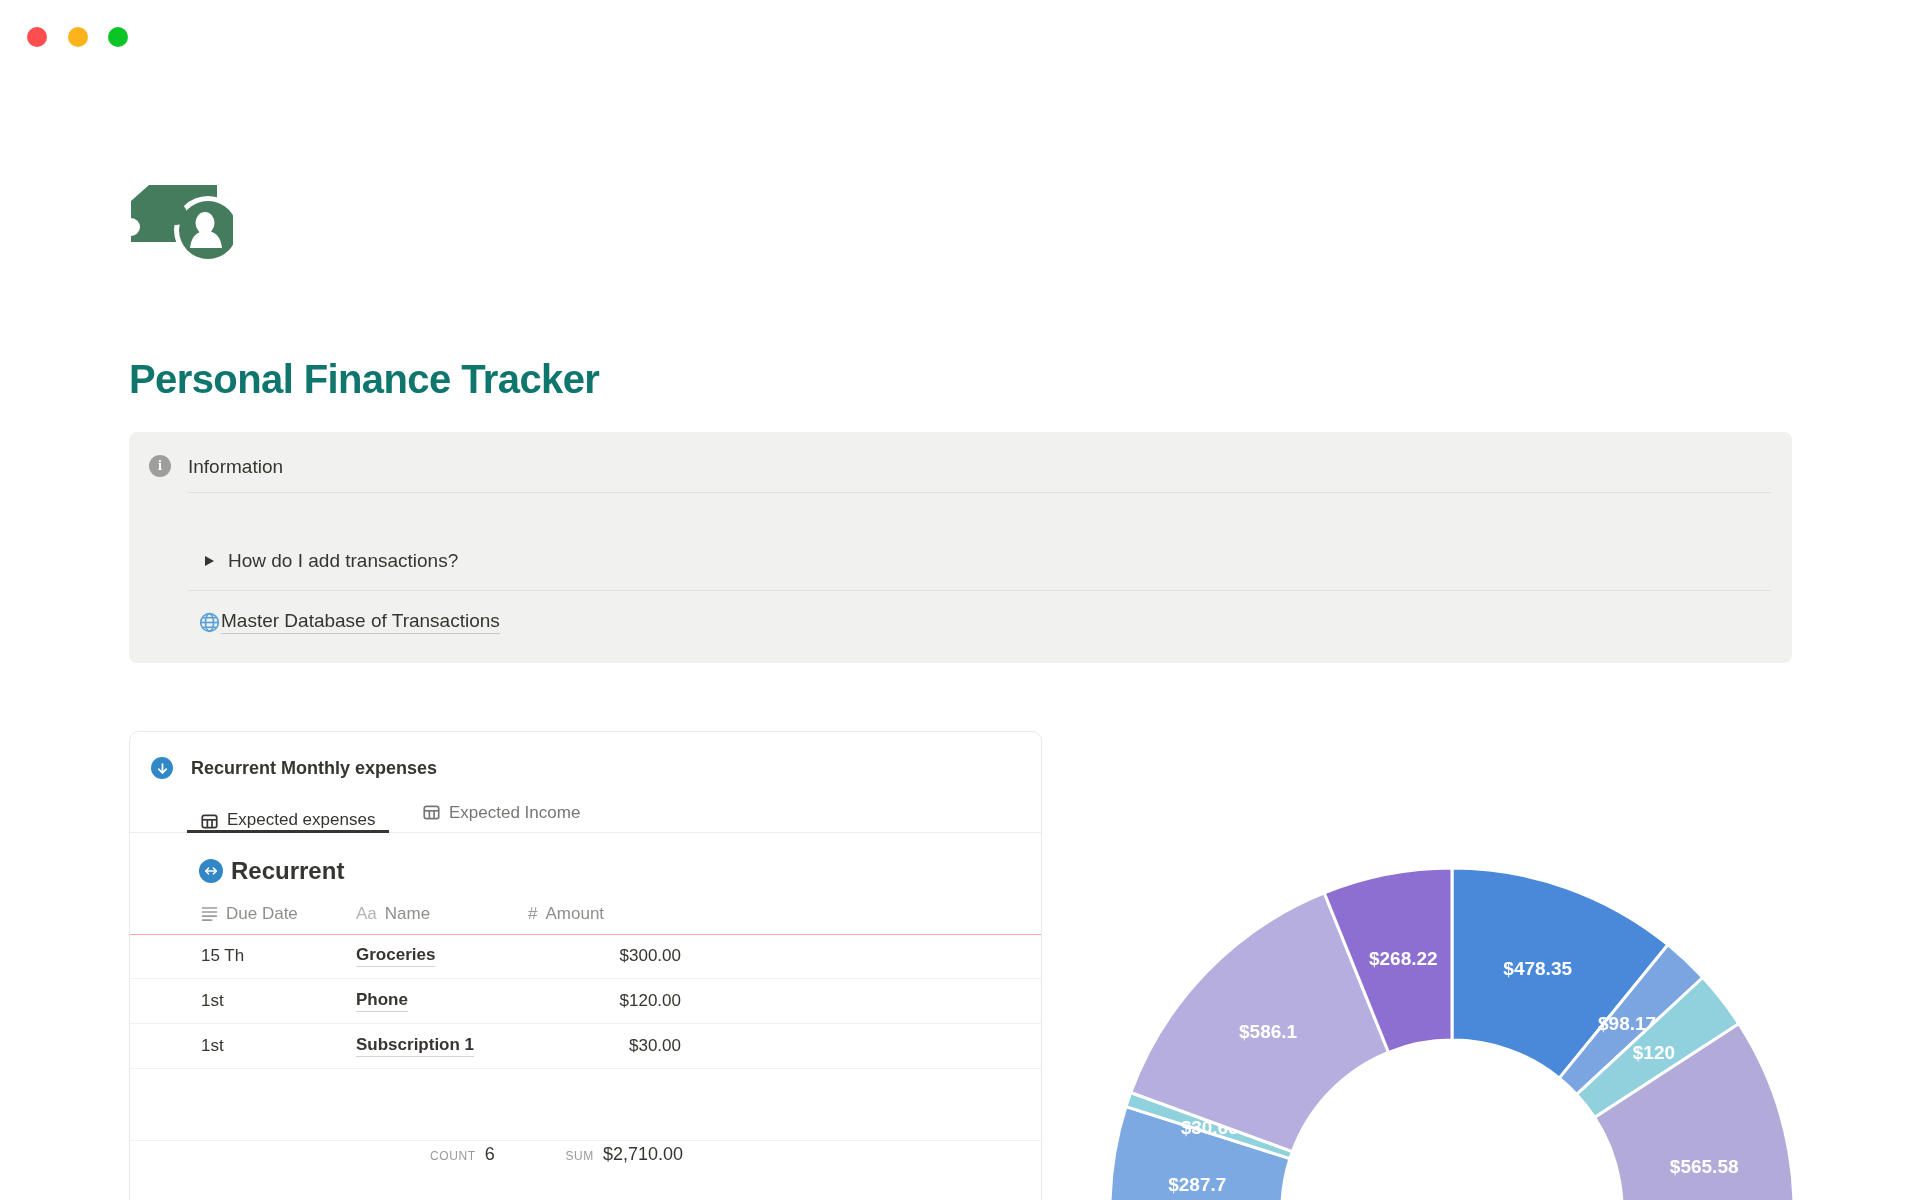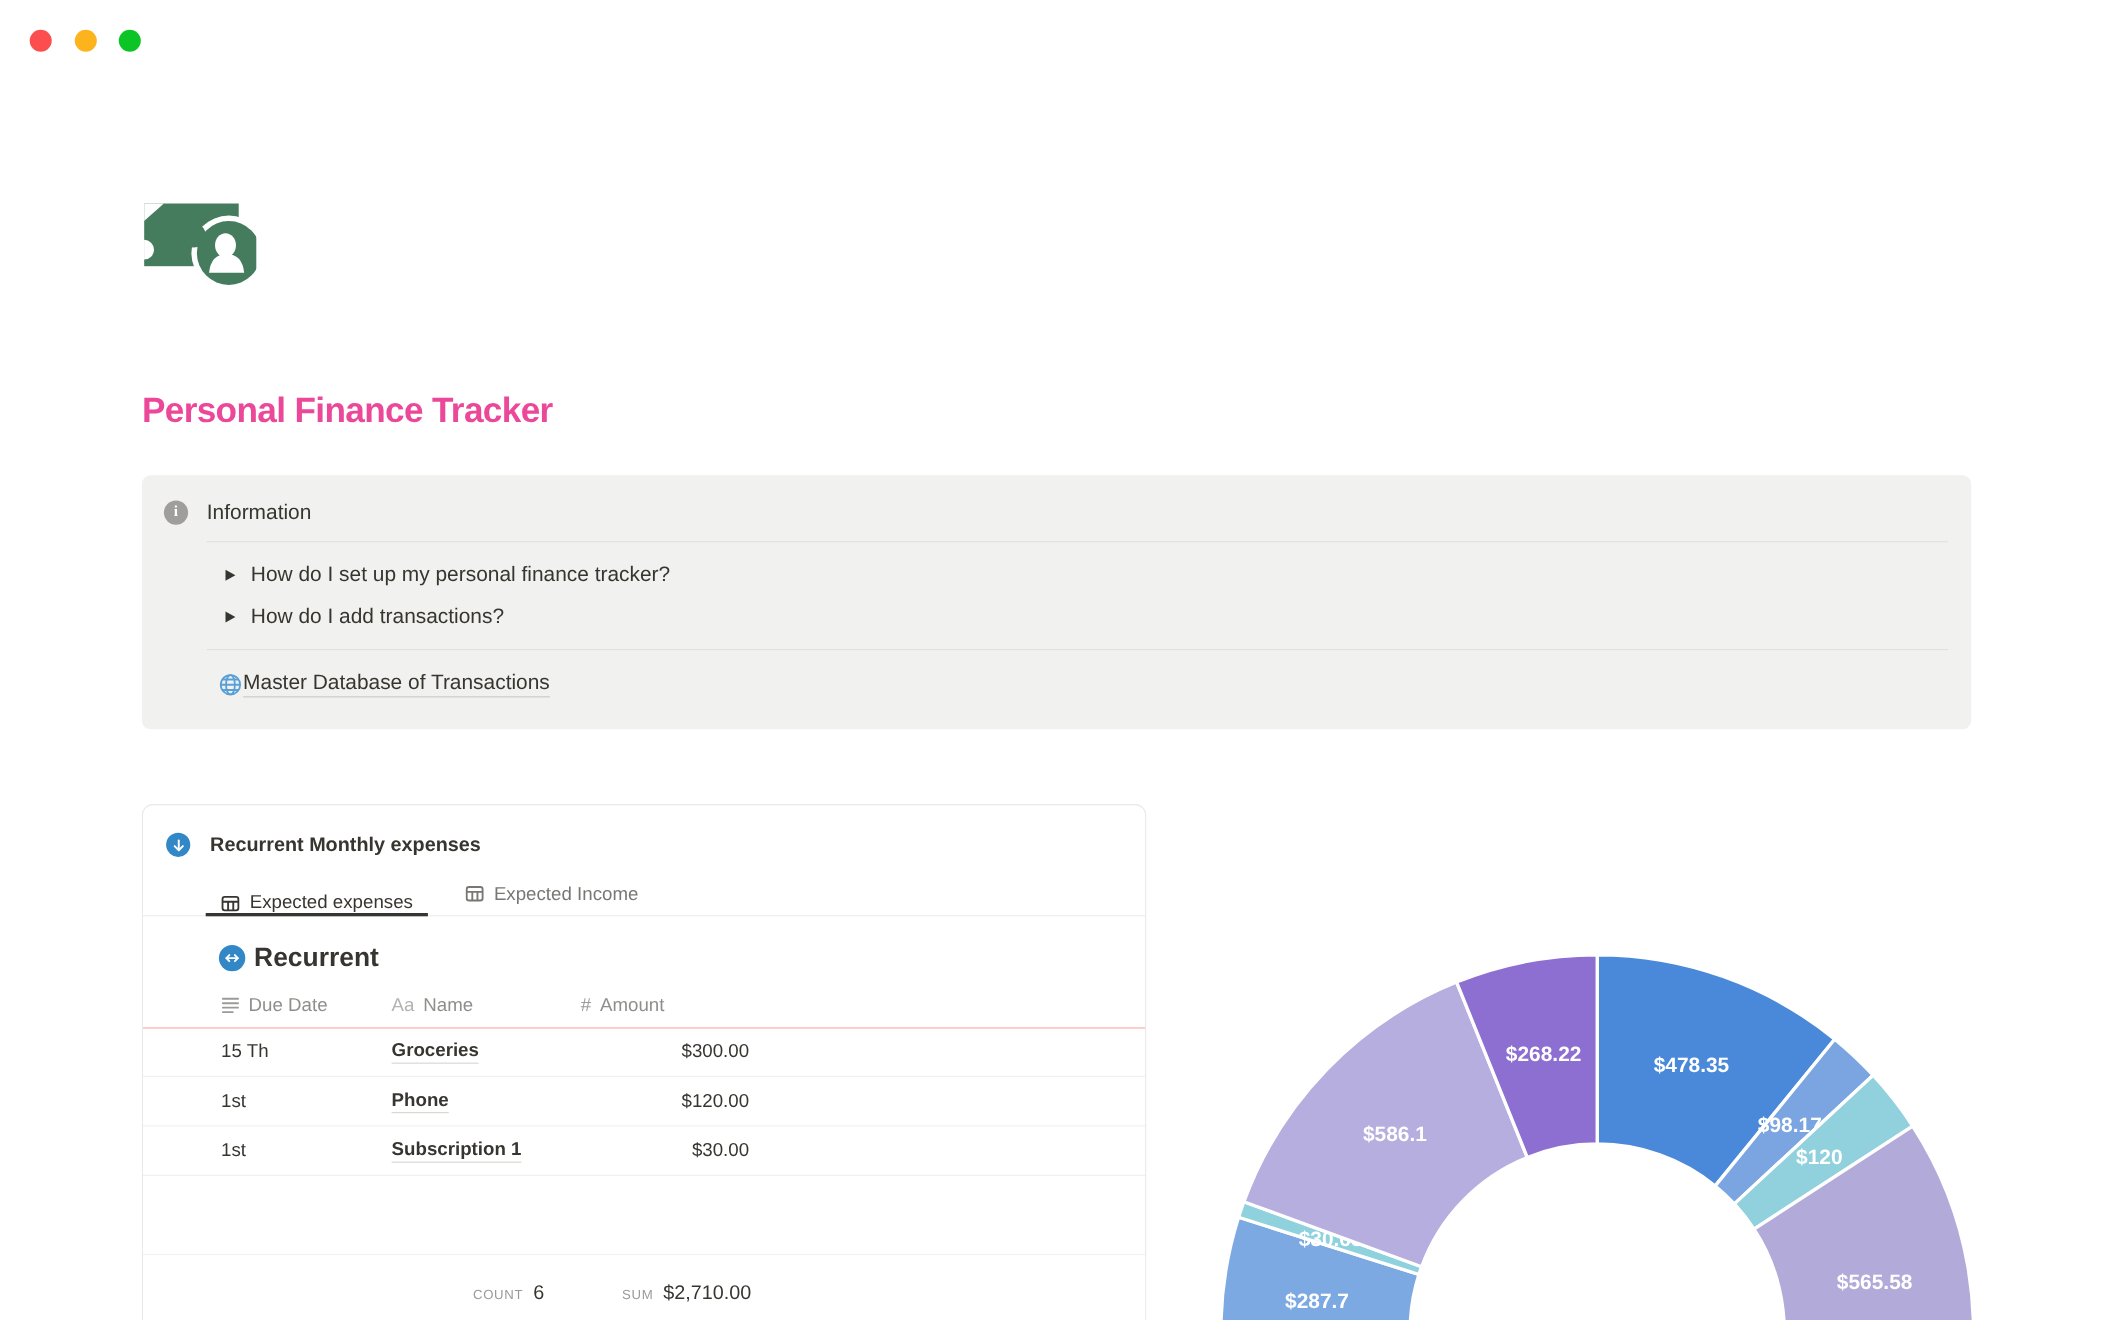--- a/index.html
+++ b/index.html
@@ -10,21 +10,21 @@
     color:#37352f;
   }
   .abs{position:absolute;}
 
   
   .dot{position:absolute;top:27px;width:20px;height:20px;border-radius:50%;}
 
   
   .page-title{
     position:absolute;left:129px;top:326px;
-    font-size:32px;font-weight:700;letter-spacing:-0.6px;line-height:52px;color:#ec4899;
+    font-size:40px;font-weight:700;letter-spacing:-0.6px;line-height:52px;color:#0f766e;
   }
 
   
   .callout{
     position:absolute;left:129px;top:432px;width:1663px;height:231px;
     background:#f1f1ef;border-radius:8px;
   }
   .callout .info-badge{
     position:absolute;left:20px;top:23px;width:22px;height:22px;border-radius:50%;
     background:#a09e9a;color:#fff;display:flex;align-items:center;justify-content:center;
@@ -55,21 +55,21 @@
   .col-header{position:absolute;left:0;right:0;top:161px;height:41px;border-bottom:1px solid #fca5a5;color:#8f8e8a;font-size:17px;}
   .col-header .col{position:absolute;top:0;height:41px;display:flex;align-items:center;gap:8px;cursor:pointer;}
   .rows{position:absolute;left:0;right:0;top:202px;}
   .trow{position:relative;height:44px;border-bottom:1px solid #f0f0ee;cursor:pointer;}
   .cell{position:absolute;top:0;height:44px;display:flex;align-items:center;font-size:17px;}
   .cell.due{left:71px;}
   .cell.name{left:226px;font-weight:600;}
   .cell.name span{border-bottom:1.5px solid #d6d4cf;padding-bottom:1px;}
   .cell.amount{right:360px;}
   .tfooter{position:absolute;left:0;right:0;top:408px;height:111px;background:#fff;border-top:1px solid #f1f1f0;z-index:2;}
-  .calc{position:absolute;top:24px;display:flex;align-items:baseline;gap:9px;cursor:pointer;}
+  .calc{position:absolute;top:3px;display:flex;align-items:baseline;gap:9px;cursor:pointer;}
   .calc .calc-label{font-size:12px;letter-spacing:0.6px;color:#9b9a97;}
   .calc .calc-value{font-size:18px;color:#37352f;}
   #count-calc{left:300px;}
   #sum-calc{right:358px;}
 
   
   #donut-svg{position:absolute;left:1000px;top:700px;}
   #donut-svg text{
     fill:#ffffff;font-family:"Liberation Sans","DejaVu Sans",sans-serif;
     font-size:19px;font-weight:700;text-anchor:middle;dominant-baseline:central;
@@ -93,24 +93,20 @@
   <path d="M59 64 Q61 47 75 47 Q89 47 91 64 Z" fill="#ffffff"></path>
 </svg>
 
 <h1 class="page-title">Personal Finance Tracker</h1>
 
 <div class="callout">
   <div class="info-badge">i</div>
   <div class="callout-title">Information</div>
   <div class="cdivider" style="top:60px"></div>
 
-  <div class="toggle-row" style="top:77px">
-    <div class="tri"></div>
-    <div class="toggle-label">How do I set up my personal finance tracker?</div>
-  </div>
   <div class="toggle-row" style="top:115px">
     <div class="tri"></div>
     <div class="toggle-label">How do I add transactions?</div>
   </div>
 
   <div class="cdivider" style="top:158px"></div>
 
   <div class="db-link-row">
     <svg width="23" height="23" viewBox="0 0 24 24" fill="none" stroke="#5aa0d8" stroke-width="1.7">
       <circle cx="12" cy="12" r="9.2"></circle>

